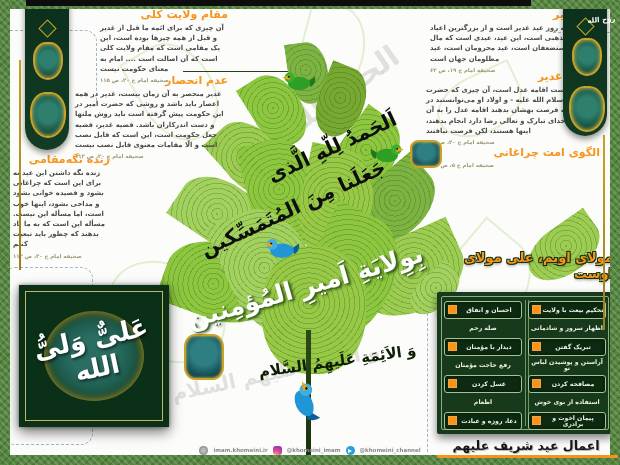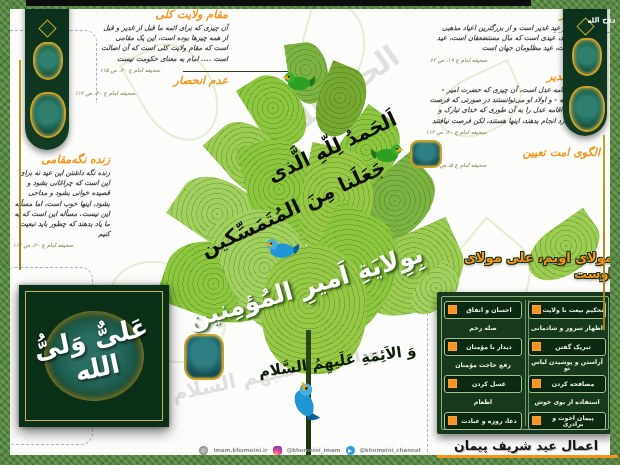--- a/index.html
+++ b/index.html
@@ -33,23 +33,23 @@
   #dash-tl{left:0;top:30px;width:96px;height:72px;border-top:1px dashed #9ab8c8;border-left:none;
            border-right:1px dashed #9ab8c8;border-radius:0 12px 0 0;}
   #dash-tr{left:553px;top:32px;width:67px;height:0;border-top:1px dashed #9ab8c8;}
   #dash-seal{left:3px;top:267px;width:88px;height:176px;border:1px dashed #9ab8c8;border-radius:12px;z-index:6;}
   #dash-mid{left:427px;top:298px;width:0;height:154px;border-left:1px dashed #9ab8c8;}
   #sep-line-left{position:absolute;left:183px;top:71px;width:140px;height:1px;background:#2a3b1e;z-index:8;}
   
   .paisley{position:absolute;border:2px solid #e2efd2;border-radius:0 50% 50% 50%;z-index:1;}
   .wm-text{position:absolute;color:rgba(60,60,60,.14);font-weight:bold;z-index:2;white-space:nowrap;}
   
-  .block{position:absolute;z-index:12;direction:rtl;font-style:italic;}
+  .block{position:absolute;z-index:12;direction:rtl;}
   .block h3{margin:0 0 2px 0;color:#f7941d;font-size:11px;font-weight:bold;text-align:right;}
-  .block p{margin:0;color:#4a4a4a;font-size:6.8px;font-weight:bold;line-height:1.5;text-align:right;}
+  .block p{margin:0;color:#4a4a4a;font-size:6.8px;font-weight:bold;line-height:1.5;text-align:left;}
   .block .src{display:block;margin-top:3px;color:#9a9a78;font-size:5.4px;font-weight:bold;text-align:left;}
   
   .leaf{position:absolute;border-radius:0 50% 50% 50%;z-index:9;
         background-image:repeating-radial-gradient(circle at 45% 45%,rgba(50,90,10,.28) 0 1px,transparent 1px 5px);}
   #trunk{position:absolute;left:306px;top:330px;width:5px;height:135px;background:linear-gradient(180deg,#2c4a17,#17310c);z-index:13;}
   .callig{position:absolute;z-index:15;font-weight:bold;white-space:nowrap;text-align:center;}
   #callig-1,#callig-2{color:#0d0d0d;transform:rotate(-25deg);}
   #callig-3{color:#ffffff;transform:rotate(-16deg);text-shadow:1px 1px 0 #3f6b1d,2px 2px 3px rgba(20,50,5,.8);}
   #callig-4{color:#0c1d04;transform:rotate(-8deg);}
   .orn{position:absolute;border:2px solid #c9a227;background:radial-gradient(circle at 50% 40%,#2e7f83 0 40%,#144c52 75%,#0c343b);
@@ -171,40 +171,41 @@
   <div id="callig-3" class="callig" style="left:180px;top:272px;width:250px;font-size:25px;">بِوِلایَةِ اَمیرِ المُؤمِنین</div>
   <div id="callig-4" class="callig" style="left:240px;top:352px;width:195px;font-size:15px;">وَ الاَئِمَةِ عَلَیهِمُ السَّلام</div>
 
   <div class="block" style="left:100px;top:8px;width:128px;">
     <h3>مقام ولایت کلی</h3>
     <p>آن چیزی که برای ائمه ما قبل از غدیر و قبل از همه چیزها بوده است، این یک مقامی است که مقام ولایت کلی است که آن اصالت است .... امام به معنای حکومت نیست</p>
     <span class="src">صحیفه امام ج ۲۰، ص ۱۱۵</span>
   </div>
   <div class="block" style="left:75px;top:74px;width:153px;">
     <h3>عدم انحصار</h3>
+    <p>غدیر منحصر به آن زمان نیست، غدیر در همه اعصار باید باشد و روشی که حضرت امیر در این حکومت پیش گرفته است باید روش ملتها و دست اندرکاران باشد. قضیه غدیر، قضیه جعل حکومت است، این است که قابل نصب است و الّا مقامات معنوی قابل نصب نیست</p>
     <span class="src">صحیفه امام ج ۲۰، ص ۱۱۲</span>
   </div>
   <div class="block" style="left:13px;top:153px;width:97px;">
     <h3>زنده نگه‌مقامی</h3>
     <p>زنده نگه داشتن این عید نه برای این است که چراغانی بشود و قصیده خوانی بشود و مداحی بشود، اینها خوب است، اما مسأله این نیست. مسأله این است که به ما یاد بدهند که چطور باید تبعیت کنیم</p>
     <span class="src">صحیفه امام ج ۲۰، ص ۱۱۲</span>
   </div>
 
   <div class="block" style="left:430px;top:8px;width:170px;">
     <h3>عید غدیر</h3>
     <p>امروز که روز عید غدیر است و از بزرگترین اعیاد مذهبی است، این عید، عیدی است که مال مستضعفان است، عید محرومان است، عید مظلومان جهان است</p>
     <span class="src">صحیفه امام ج ۱۹، ص ۶۲</span>
   </div>
   <div class="block" style="left:426px;top:70px;width:174px;">
     <h3>مسئله غدیر</h3>
     <p>آنکه هست اقامه عدل است، آن چیزی که حضرت امیر - سلام الله علیه - و اولاد او می‌توانستند در صورتی که فرصت بهشان بدهند اقامه عدل را به آن طوری که خدای تبارک و تعالی رضا دارد انجام بدهند، اینها هستند، لکن فرصت نیافتند</p>
     <span class="src">صحیفه امام ج ۲۰، ص ۱۱۲</span>
   </div>
   <div class="block" style="left:432px;top:146px;width:168px;">
-    <h3>الگوی امت تعیین</h3>
+    <h3>الگوی امت چراغانی</h3>
     <span class="src">صحیفه امام ج ۵، ص ۲۸</span>
   </div>
 
   <div id="seal">
     <div id="seal-medallion"></div>
     <div id="seal-border"></div>
     <div id="seal-text">عَلیٌّ وَلیُّ الله</div>
   </div>
 
   <div id="ghadir-quote">
@@ -262,21 +263,21 @@
         </div>
       <div class="act">
           <span class="lbl">اطعام</span>
         </div>
       <div class="act boxed">
           <span class="bullet"></span>
           <span class="lbl">دعا، روزه و عبادت</span>
         </div>
     </div>
   </div>
-  <div id="acts-title">اعمال عید شریف پیمان</div>
+  <div id="acts-title">اعمال عید شریف علیهم</div>
   <div id="acts-underline"></div>
 
   <div id="panel-left" class="side-panel"></div>
   <div class="gold-diamond" style="left:41px;top:22px;"></div>
   <div class="gold-drop" style="left:33px;top:42px;"></div>
   <div class="gold-drop" style="left:30px;top:92px;width:32px;height:42px;"></div>
   <div class="gold-line" style="left:19px;top:60px;height:210px;"></div>
 
   <div id="panel-right" class="side-panel"></div>
   <div class="gold-diamond" style="left:579px;top:20px;"></div>

